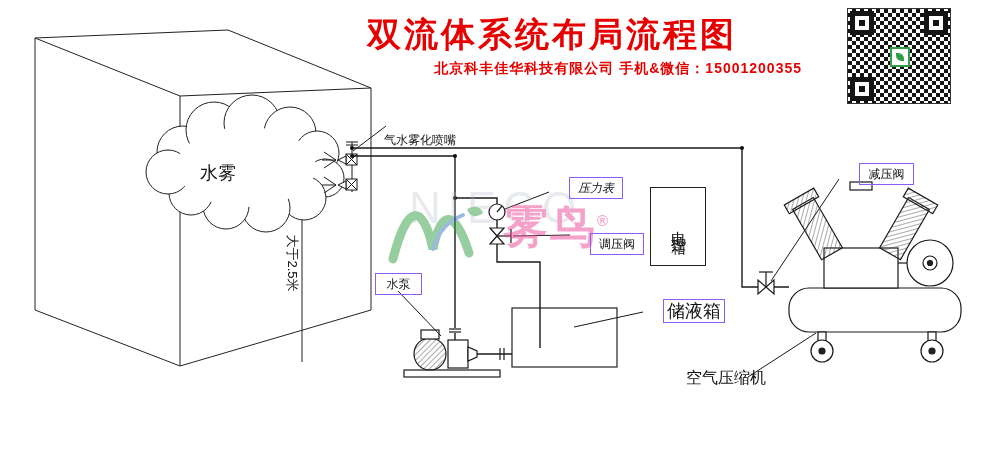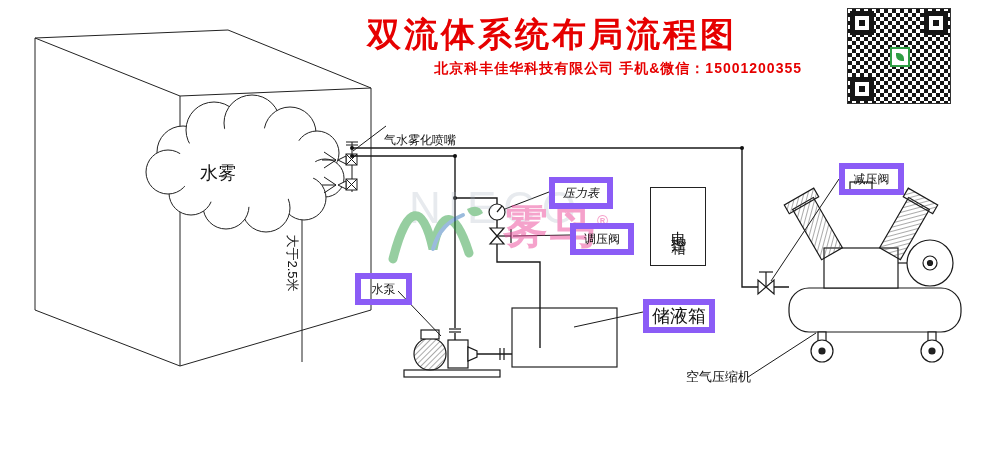--- a/index.html
+++ b/index.html
@@ -16,35 +16,36 @@
     font-size:34px;font-weight:700;letter-spacing:3px;color:#e60000;
     font-family:"Liberation Serif", serif;
   }
   .subtitle{
     left:302px;top:60px;width:500px;text-align:right;z-index:4;
     font-size:14px;font-weight:700;color:#e60000;letter-spacing:1px;
   }
 
   .lbl{z-index:4;font-size:12px;color:#111;white-space:nowrap;}
   .boxed{
-    border:6px solid #8b5cf6;display:flex;align-items:center;justify-content:center;
+    border:1px solid #8b5cf6;display:flex;align-items:center;justify-content:center;
     background:rgba(255,255,255,0.0);
+    margin-left:20px;
   }
   .lbl-nozzle{left:384px;top:112px;font-size:12px;margin-top:20px;}
   .lbl-mist{left:200px;top:161px;font-size:18px;}
   .lbl-height{
     left:255px;top:255px;width:76px;height:16px;text-align:center;
     transform:rotate(90deg);transform-origin:center;font-size:13px;
   }
   .lbl-gauge{left:549px;top:177px;width:52px;height:20px;font-style:italic;}
-  .lbl-regulator{left:570px;top:223px;width:52px;height:20px;}
+  .lbl-regulator{left:570px;top:233px;width:52px;height:20px;}
   .lbl-tank{left:643px;top:299px;width:60px;height:22px;font-size:18px;}
   .lbl-pump{left:355px;top:273px;width:45px;height:20px;}
   .lbl-reducing{left:839px;top:163px;width:53px;height:20px;}
-  .lbl-compressor{left:686px;top:368px;font-size:13px;}
+  .lbl-compressor{left:686px;top:368px;font-size:16px;}
   .control-box{
     left:650px;top:187px;width:54px;height:77px;z-index:4;
     border:1px solid #222;display:flex;align-items:center;justify-content:center;
   }
   .control-box span{
     writing-mode:vertical-rl;letter-spacing:5px;font-size:15px;color:#111;
   }
 
   
   .watermark{left:383px;top:183px;width:250px;height:102px;z-index:3;

